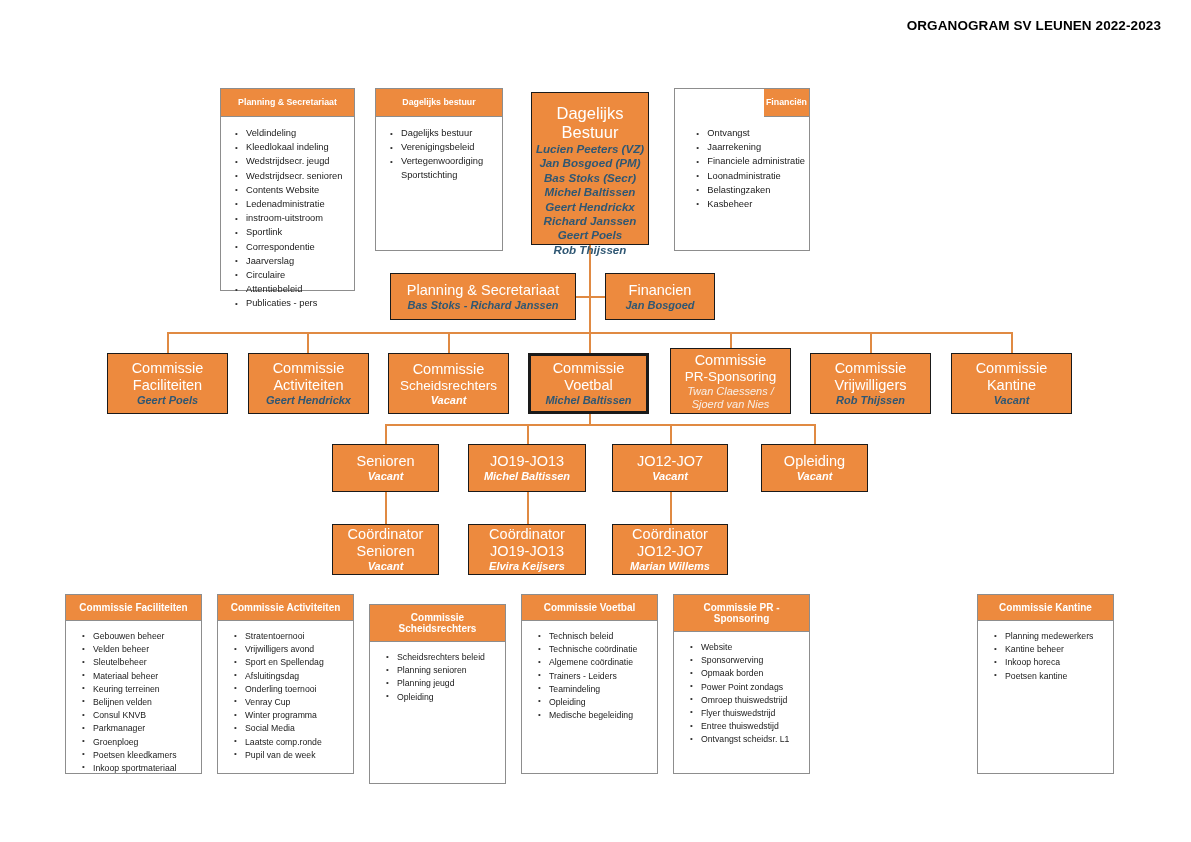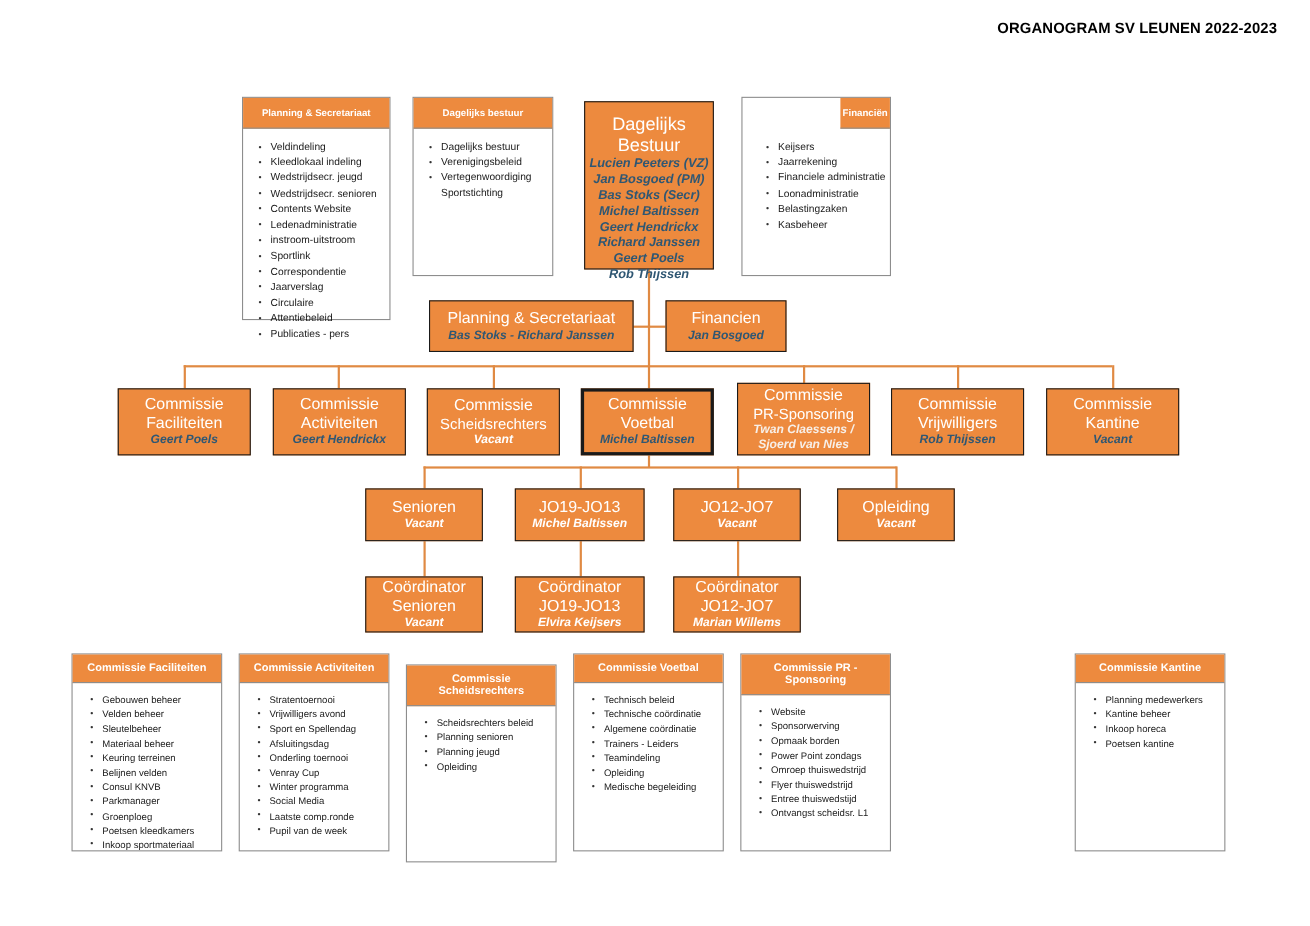--- a/index.html
+++ b/index.html
@@ -54,21 +54,21 @@
   }
   .node .ttl.small { font-size: 13.5px; line-height: 16px; }
   .node .person {
     font-size: 11px;
     line-height: 13px;
     font-style: italic;
     font-weight: bold;
     color: #2F5773;
   }
   .node .person.vacant { color: #ffffff; }
-  .node .person.light { color: #f7efe8; font-weight: bold; }
+  .node .person.light { color: #f7efe8; font-weight: normal; }
 
   
   .board {
     background: #ED8A3E;
     border: 1.6px solid #1a1a1a;
     display: flex;
     flex-direction: column;
     align-items: center;
     justify-content: flex-start;
     padding-top: 11px;
@@ -196,21 +196,21 @@
     <ul>
       <li>Dagelijks bestuur</li>
       <li>Verenigingsbeleid</li>
       <li>Vertegenwoordiging Sportstichting</li>
     </ul>
   </div>
 
   <div class="card top abs" style="left:674px; top:88px; width:136px; height:163px;align-items:flex-end;">
     <div class="hd">Financiën</div>
     <ul>
-      <li>Keijsers</li>
+      <li>Ontvangst</li>
       <li>Jaarrekening</li>
       <li>Financiele administratie</li>
       <li>Loonadministratie</li>
       <li>Belastingzaken</li>
       <li>Kasbeheer</li>
     </ul>
   </div>
 
   <div class="board abs" style="left:531px; top:92px; width:118px; height:153px;">
     <div class="b-ttl">Dagelijks</div>

